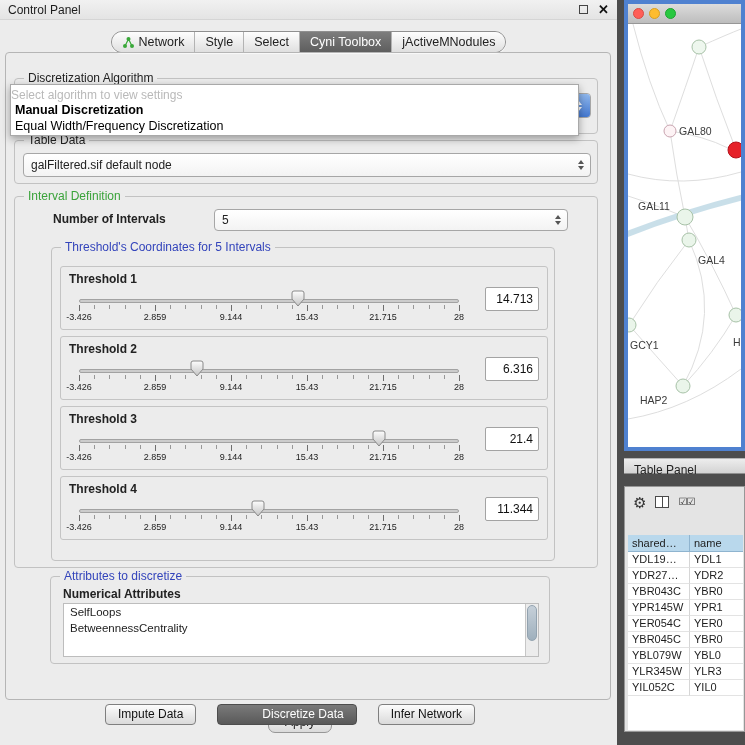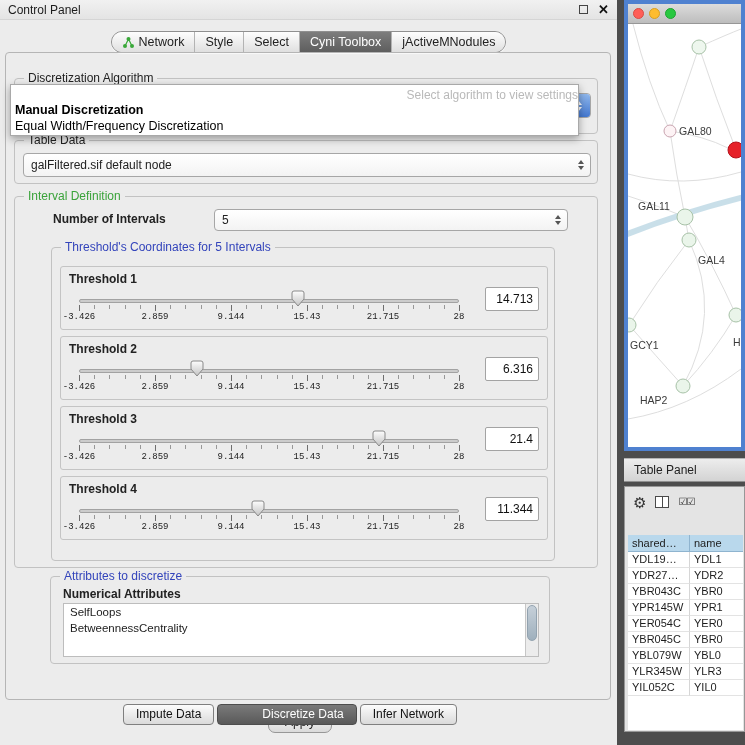--- a/index.html
+++ b/index.html
@@ -54,21 +54,21 @@
               background:linear-gradient(#8fb7ec,#4377cf); display:flex; flex-direction:column;
               align-items:center; justify-content:center; gap:2px; }
   .tri-up    { width:0; height:0; border-left:4px solid transparent; border-right:4px solid transparent; border-bottom:5px solid #fff; }
   .tri-down  { width:0; height:0; border-left:4px solid transparent; border-right:4px solid transparent; border-top:5px solid #fff; }
   .updown { margin-left:auto; margin-right:6px; display:flex; flex-direction:column; gap:2px; }
   .updown .tri-up   { border-bottom-color:#555; border-left-width:3.5px; border-right-width:3.5px; border-bottom-width:4px; }
   .updown .tri-down { border-top-color:#555;   border-left-width:3.5px; border-right-width:3.5px; border-top-width:4px; }
 
   .algo-popup { position:absolute; left:10px; top:84px; width:569px; height:52px; z-index:50;
                 background:#fff; border:1px solid #a9a9a9; box-shadow:0 3px 8px rgba(0,0,0,.35); }
-  .popup-placeholder { text-align:right; color:#b9b9b9; font-size:12px; padding-top:3px; }
+  .popup-placeholder { text-align:left; color:#b9b9b9; font-size:12px; padding-top:3px; }
   .popup-item { font-size:12.5px; padding:1px 0 0 4px; color:#000; line-height:15px; }
   .popup-item.bold { font-weight:bold; }
 
   
   .tabledata-group { left:14px; top:140px; width:584px; height:44px; }
   .tabledata-combo { left:8px; top:12px; width:568px; height:24px; }
 
   
   .interval-group { left:14px; top:196px; width:584px; height:372px; }
   .noi-label { position:absolute; left:38px; top:15px; font-weight:bold; font-size:12px; }
@@ -78,21 +78,21 @@
   .threshold-box { position:absolute; left:8px; width:488px; height:64px;
                    border:1px solid #c4c4c4; border-radius:3px; }
   .t1 { top:18px; } .t2 { top:88px; } .t3 { top:158px; } .t4 { top:228px; }
   .t-label { position:absolute; left:8px; top:5px; font-weight:bold; font-size:12px; }
   .slider { position:absolute; left:18px; top:24px; width:380px; height:36px; }
   .track { position:absolute; left:0; right:0; top:8px; height:4px; background:#cccccc;
            border:1px solid #a2a2a2; border-radius:3px; }
   .ticks, .ticks-major { position:absolute; left:0; width:381px; }
   .ticks { top:14px; height:4px; background:repeating-linear-gradient(to right,#979797 0 1px,transparent 1px 15.2px); }
   .ticks-major { top:14px; height:6px; background:repeating-linear-gradient(to right,#6e6e6e 0 1px,transparent 1px 76px); }
-  .tick-label { position:absolute; top:21px; transform:translateX(-50%); font-size:9px; color:#222; white-space:nowrap;font-family:Liberation Mono, monospace; }
+  .tick-label { position:absolute; top:21px; transform:translateX(-50%); font-size:9px; color:#222; white-space:nowrap; }
   .tl0{left:0;} .tl1{left:20%;} .tl2{left:40%;} .tl3{left:60%;} .tl4{left:80%;} .tl5{left:100%;}
   .thumb { position:absolute; top:-1px; width:14px; height:17px; margin-left:-7px; }
   .t-value { position:absolute; right:8px; top:20px; width:54px; height:24px;
              border:1px solid #a3a3a3; border-radius:2px; background:#fff;
              font-family:"Liberation Sans", sans-serif; font-size:12px;
              text-align:right; padding-right:5px; color:#111; }
 
   
   .attr-group { left:50px; top:576px; width:500px; height:88px; }
   .attr-label { position:absolute; left:12px; top:10px; font-weight:bold; font-size:12px; }
@@ -102,41 +102,41 @@
   .attr-scrollbar { position:absolute; right:0; top:0; bottom:0; width:13px;
                     background:#ececec; border-left:1px solid #c6c6c6; }
   .attr-scroll-thumb { position:absolute; top:1px; right:1px; width:10px; height:36px;
                        border-radius:5px; background:linear-gradient(#c6d0d9,#9fb0bd); border:1px solid #93a3b0; }
 
   .apply-btn { position:absolute; left:268px; top:710px; width:64px; height:23px;
                border:1px solid #979797; border-radius:7px;
                background:linear-gradient(#fdfdfd,#dadada); font-size:12px;
                display:flex; align-items:center; justify-content:center; }
 
-  .bottom-tabs { position:absolute; left:0; top:704px; width:580px; display:flex; justify-content:center; gap:3px; }
+  .bottom-tabs { position:absolute; left:0; top:704px; width:580px; display:flex; justify-content:center; gap:21px; }
   .btab { height:21px; line-height:19px; padding:0 12px; border:1px solid #7f7f7f; border-radius:4px;
           background:linear-gradient(#fcfcfc,#dadada); font-size:12px; color:#111; }
   .btab.selected { background:linear-gradient(#7a7a7a,#595959); color:#fff; border-color:#4d4d4d;padding-left:44px; }
 
   
   .network-window { position:absolute; left:624px; top:0; width:121px; height:451px;
                     border:4px solid #4f81d0; background:#fff; overflow:hidden; }
   .nw-titlebar { height:20px; background:linear-gradient(#dcdcdc,#bdbdbd);
                  border-bottom:1px solid #979797; display:flex; align-items:center;
                  padding-left:5px; gap:5px; }
   .light { width:11px; height:11px; border-radius:50%; }
   .light.red    { background:#ff5f57; border:1px solid #d94c43; }
   .light.yellow { background:#febc2e; border:1px solid #d8a022; }
   .light.green  { background:#28c840; border:1px solid #1ea432; }
   .nw-canvas { position:relative; width:113px; height:423px; background:#fff; }
   .nw-canvas svg { display:block; }
   .nw-label { font-size:10.5px; fill:#3b3b3b; font-family:"Liberation Sans", sans-serif; }
 
   
-  .table-panel-bar { position:absolute; left:624px; top:458px; width:121px; height:24px;
+  .table-panel-bar { position:absolute; left:624px; top:458px; width:121px; height:16px;
                      background:linear-gradient(#ededed,#d3d3d3);
                      border-top:1px solid #b5b5b5; border-bottom:1px solid #8f8f8f;
                      line-height:22px; padding-left:10px; font-size:12px; color:#222; }
   .table-window { position:absolute; left:624px; top:486px; width:121px; height:246px;
                   background:#e4e4e4; border:1px solid #979797; overflow:hidden; }
   .tw-toolbar { height:30px; display:flex; align-items:center; padding-left:8px; gap:9px; }
   .gear-glyph { font-size:15px; color:#333; line-height:1; }
   .columns-icon { position:relative; width:14px; height:12px; border:1px solid #4a4a4a; background:#fff; display:inline-block; }
   .columns-icon::before { content:''; position:absolute; left:6px; top:0; bottom:0; width:1px; background:#4a4a4a; }
   .checks-glyph { font-size:10px; color:#333; letter-spacing:-1px; line-height:1; }

